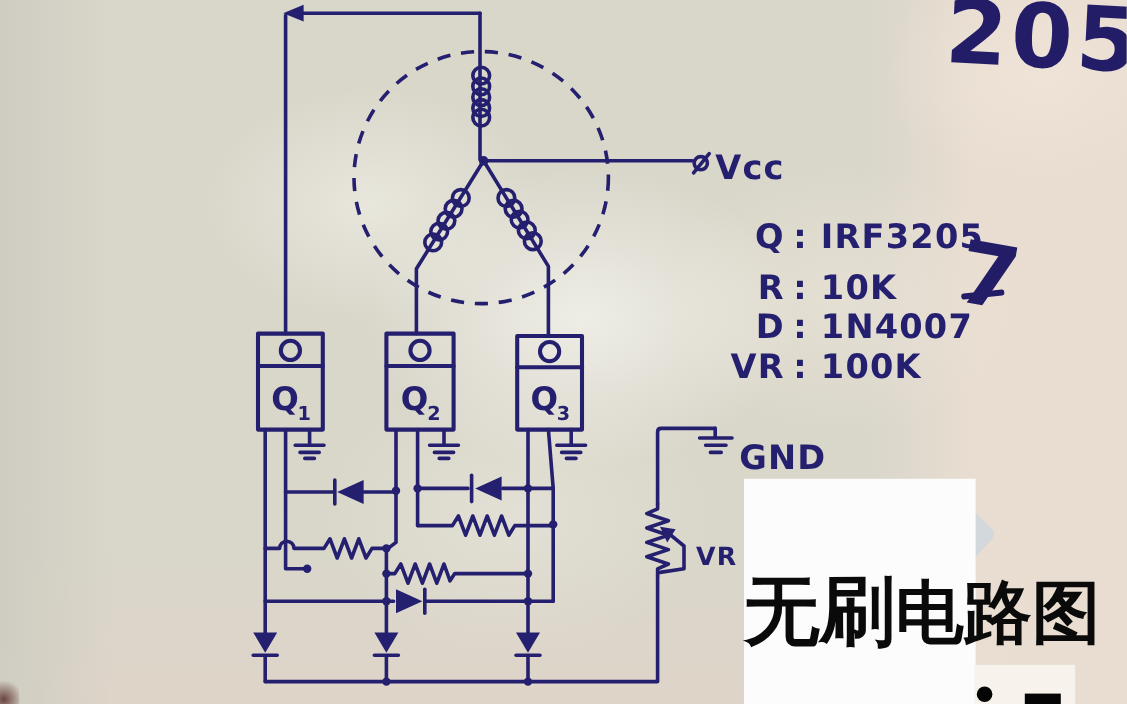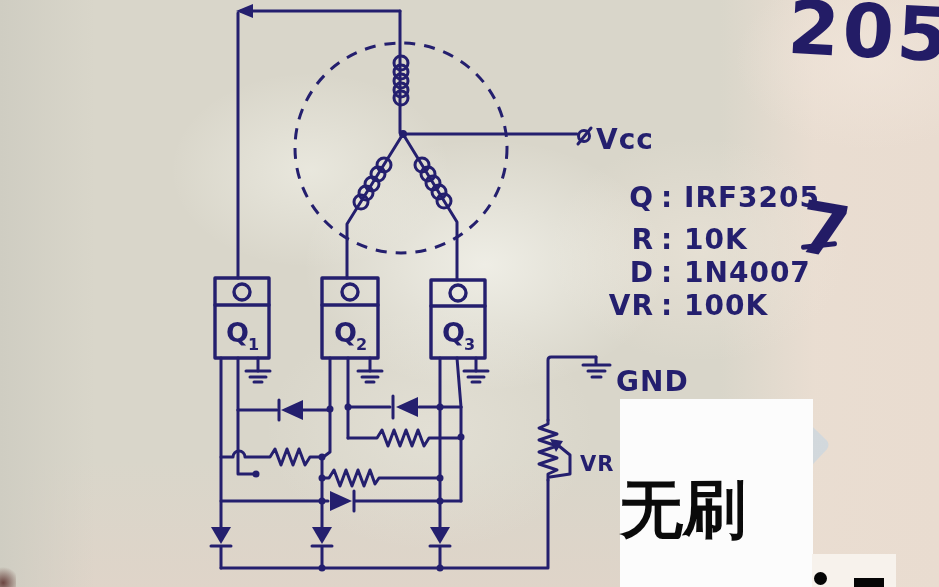--- a/index.html
+++ b/index.html
@@ -236,20 +236,21 @@
         <path class="ink" d="M559,446 L570,455 V474 L550,477"></path>
         <polygon class="fill-ink" points="550,439 563,441 556,452"></polygon>
       </g>
       <text x="580" y="471" font-size="21">VR</text>
     </g>
 
   </svg>
 
   <div class="overlay-patch">
     <div class="overlay-line1">无刷</div>
+    <div class="overlay-line3">电路图</div>
   </div>
   <div class="marks-patch">
     <div class="mark-dot"></div>
     <div class="mark-dash"></div>
   </div>
 
   <div class="hw hw-205">205</div>
   <div class="hw hw-7">7</div>
   <div class="hw-7-bar"></div>
 

